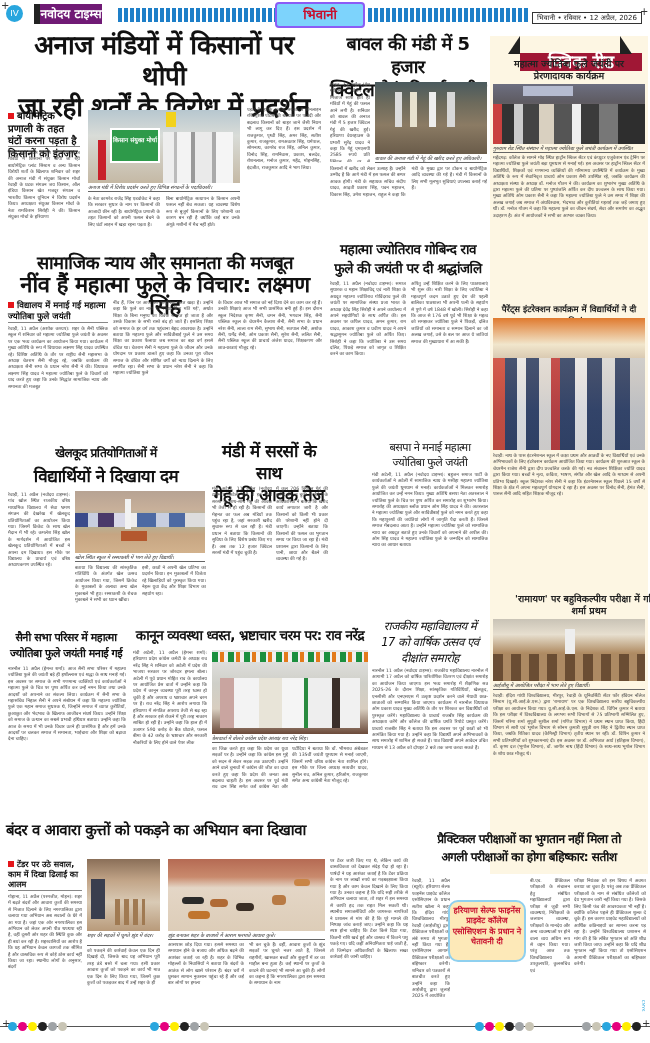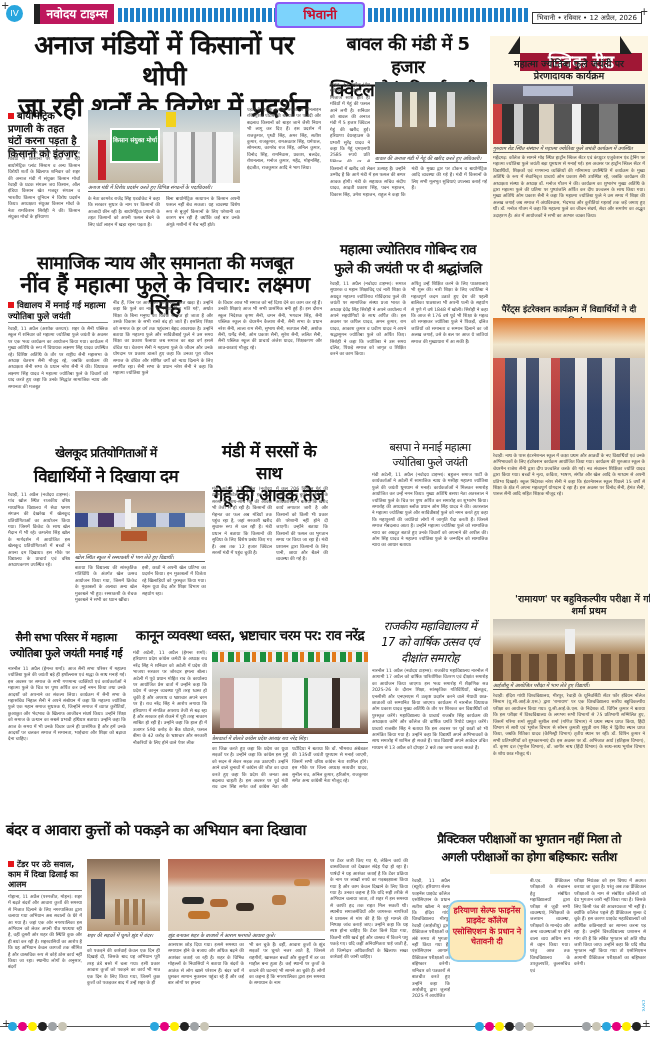--- a/index.html
+++ b/index.html
@@ -1,21 +1,21 @@
 <!DOCTYPE html>
 <html><head>
 <meta charset="utf-8">
 <style>
   * { box-sizing: border-box; margin: 0; padding: 0; }
   html, body { width: 650px; height: 1043px; background: #fff; overflow: hidden; }
   body { font-family: "DejaVu Sans", sans-serif; color: #222; position: relative; }
   .abs { position: absolute; }
   .masthead { left: 0; top: 0; width: 650px; height: 30px; }
   .page-num { left: 6px; top: 5px; width: 17px; height: 17px; border-radius: 50%; background: #29a6de; color: #fff; font-size: 9px; line-height: 17px; text-align: center; font-family: "Liberation Sans", sans-serif; }
-  .logo { left: 34px; top: 4px; width: 80px; height: 20px; background: #be185d; color: #fff; font-weight: bold; font-size: 12px; line-height: 20px; text-align: center; border-left: 6px solid #222; }
+  .logo { left: 34px; top: 4px; width: 68px; height: 20px; background: #701a75; color: #fff; font-weight: bold; font-size: 12px; line-height: 20px; text-align: center; border-left: 6px solid #222; }
   .stripes { top: 8px; height: 14px; background: repeating-linear-gradient(90deg, #1e7fc8 0 4px, #fff 4px 6px); }
   .city-banner { left: 275px; top: 2px; width: 90px; height: 26px; border: 2px solid #8b5cf6; border-radius: 4px; background: #7dd3fc; color: #c8102e; font-weight: bold; font-size: 13px; text-align: center; line-height: 22px; }
   .dateline { left: 532px; top: 12px; width: 110px; height: 12px; border: 1px solid #333; font-size: 7px; line-height: 10px; text-align: center; background: #fff; }
   .plus { font-size: 10px; color: #333; }
 
   .hl { font-weight: bold; color: #111; text-align: center; font-family: "DejaVu Sans", sans-serif; line-height: 1.15; letter-spacing: -0.5px; }
   .sub { font-weight: bold; font-size: 10px; line-height: 1.25; color: #111; }
   .sub::before { content: ""; display: inline-block; width: 6px; height: 6px; background: #e4161b; margin-right: 3px; }
   .txt { font-size: 4.6px; line-height: 6.4px; color: #444; text-align: justify; overflow: hidden; }
   .cap { font-size: 5px; line-height: 6.5px; color: #333; font-style: italic; border-bottom: 1px solid #666; overflow: hidden; }

